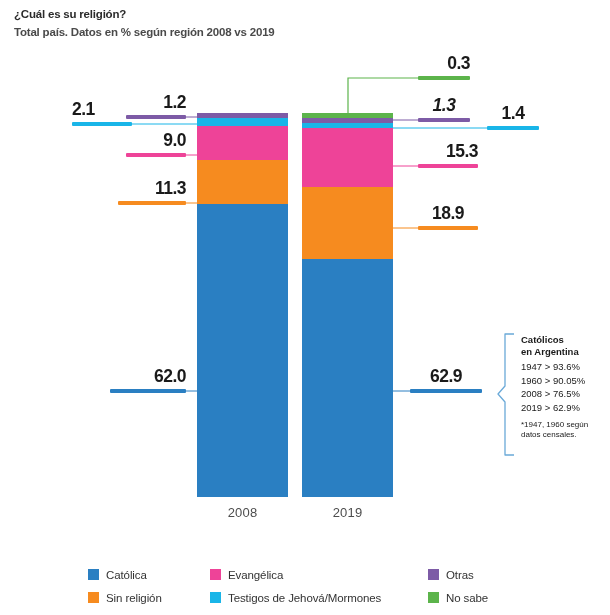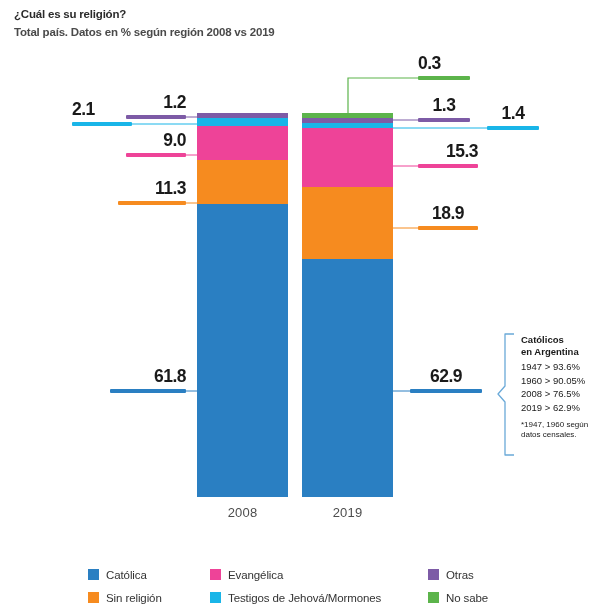--- a/index.html
+++ b/index.html
@@ -155,31 +155,31 @@
       <div class="num">9.0</div>
       <div class="rule" style="background:#ee4398; width:60px;"></div>
     </div>
 
     <div class="cal right-align" style="left:118px; top:180px; width:68px;">
       <div class="num">11.3</div>
       <div class="rule" style="background:#f68b1f; width:68px;"></div>
     </div>
 
     <div class="cal right-align" style="left:110px; top:368px; width:76px;">
-      <div class="num">61.8</div>
+      <div class="num">62.0</div>
       <div class="rule" style="background:#2a7fc2; width:76px;"></div>
     </div>
 
     <div class="cal" style="left:418px; top:55px; width:52px;">
-      <div class="num" style="text-align:left;">0.3</div>
+      <div class="num" style="text-align:right;">0.3</div>
       <div class="rule" style="background:#5cb44b; width:52px;"></div>
     </div>
 
     <div class="cal" style="left:418px; top:97px; width:52px;">
-      <div class="num" style="text-align:center;">1.3</div>
+      <div class="num" style="text-align:center;font-style:italic;">1.3</div>
       <div class="rule" style="background:#7d5ba6; width:52px;"></div>
     </div>
 
     <div class="cal" style="left:487px; top:105px; width:52px;">
       <div class="num" style="text-align:center;">1.4</div>
       <div class="rule" style="background:#19b5e8; width:52px;"></div>
     </div>
 
     <div class="cal" style="left:418px; top:143px; width:60px;">
       <div class="num" style="text-align:right;">15.3</div>

